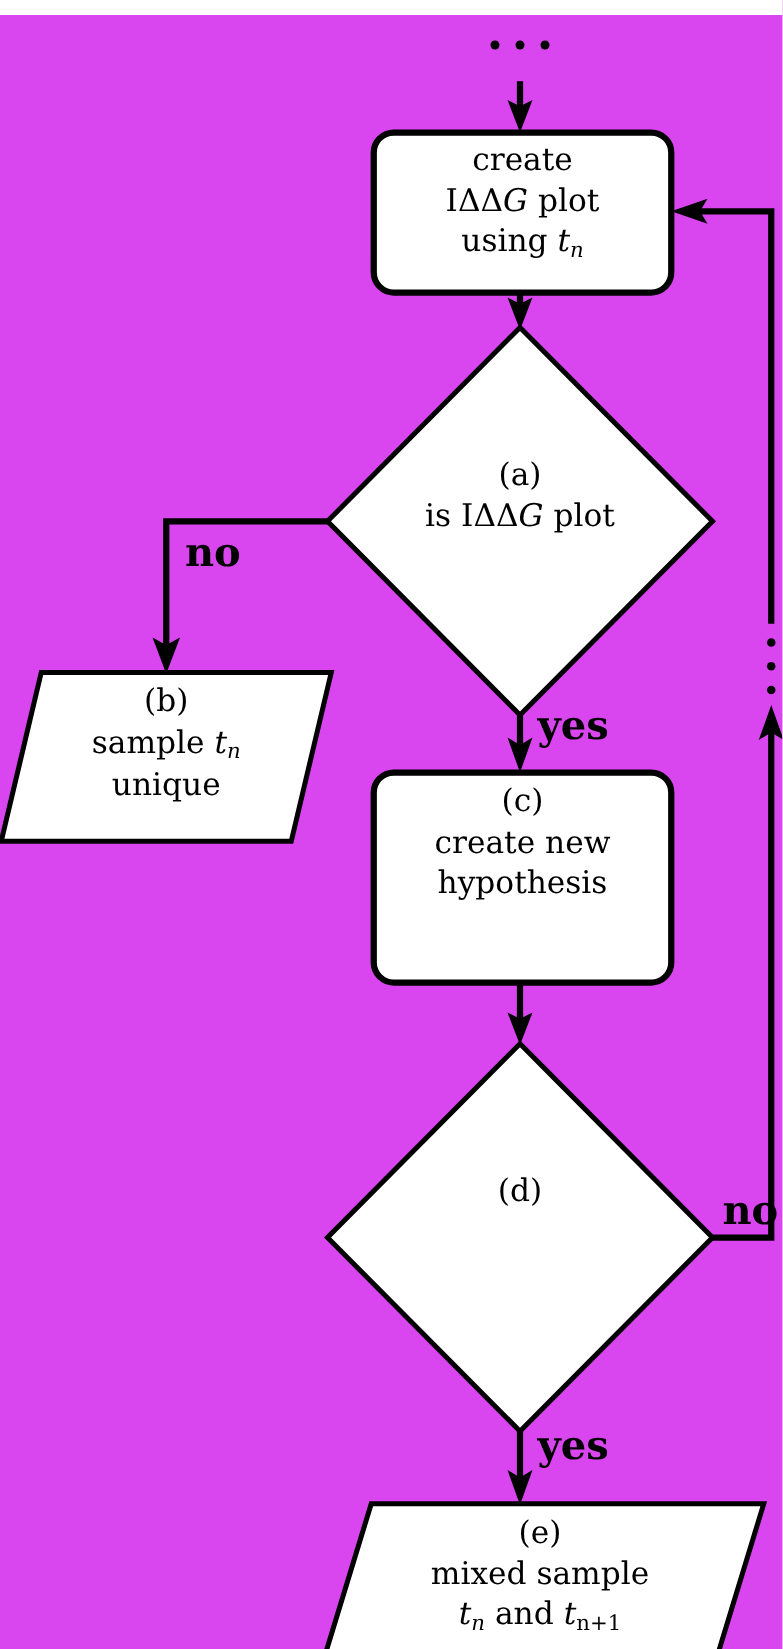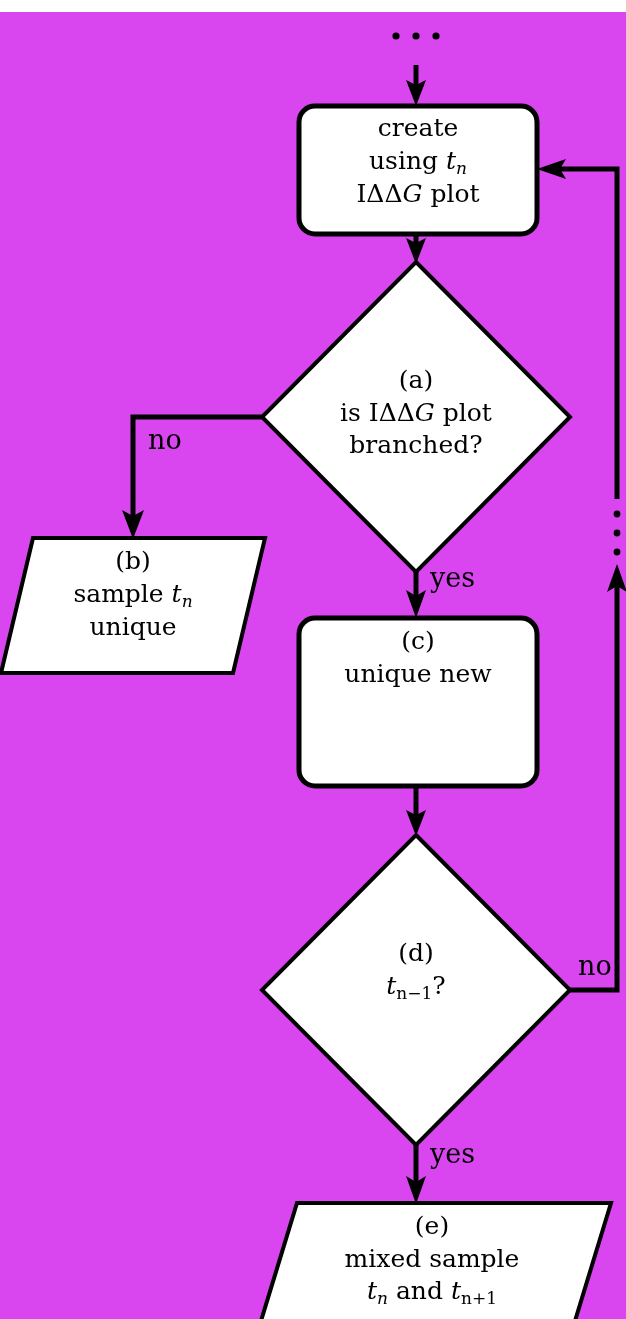--- a/index.html
+++ b/index.html
@@ -55,21 +55,21 @@
   .txt {
     position: absolute;
     text-align: center;
     color: #000000;
     font-family: "DejaVu Serif", "Liberation Serif", serif;
     line-height: 1.30;
     white-space: nowrap;
     user-select: none;
   }
   .txt-body { font-size: 25px; }
-  .txt-label { font-size: 27px; }
+  .txt-label { font-size: 32px; font-weight: bold; }
   .math { font-style: italic; }
   .math-up { font-style: normal; }
   sub {
     font-size: 0.68em;
     vertical-align: -0.28em;
     font-style: italic;
   }
   sub .opx { font-style: normal; }
   .tag { display: block; }
   .ln { display: block; }
@@ -151,52 +151,51 @@
       <path class="arrow-head" d="M416,1192 L406,1164 L416,1170 L426,1164 Z"></path>
     </g>
 
     <g>
       <path class="node-shape" d="M297,1191 L611,1191 L571,1322 L257,1322 Z"></path>
     </g>
   </svg>
 
   <div class="txt txt-body" style="left:299px; top:100px; width:238px;">
     <span class="ln">create</span>
+    <span class="ln"><span class="math-up">I</span><span class="math-up">Δ</span><span class="math-up">Δ</span><span class="math">G</span><span>&nbsp;</span><span>plot</span></span>
     <span class="ln"><span>using</span><span>&nbsp;</span><span class="math">t</span><sub>n</sub></span>
-    <span class="ln"><span class="math-up">I</span><span class="math-up">Δ</span><span class="math-up">Δ</span><span class="math">G</span><span>&nbsp;</span><span>plot</span></span>
   </div>
 
   <div class="txt txt-body" style="left:266px; top:352px; width:300px;">
     <span class="tag">(a)</span>
     <span class="ln"><span>is I</span><span class="math-up">Δ</span><span class="math-up">Δ</span><span class="math">G</span><span>&nbsp;</span><span>plot</span></span>
-    <span class="ln">branched?</span>
   </div>
 
   <div class="txt txt-label" style="left:148px; top:410px; width:100px; text-align:left;">
     <span>no</span>
   </div>
 
   <div class="txt txt-body" style="left:24px; top:533px; width:218px;">
     <span class="tag">(b)</span>
     <span class="ln"><span>sample</span><span>&nbsp;</span><span class="math">t</span><sub>n</sub></span>
     <span class="ln">unique</span>
   </div>
 
   <div class="txt txt-label" style="left:430px; top:548px; width:100px; text-align:left;">
     <span>yes</span>
   </div>
 
   <div class="txt txt-body" style="left:299px; top:613px; width:238px;">
     <span class="tag">(c)</span>
-    <span class="ln">unique new</span>
+    <span class="ln">create new</span>
+    <span class="ln">hypothesis</span>
   </div>
 
   <div class="txt txt-body" style="left:266px; top:925px; width:300px;">
     <span class="tag">(d)</span>
-    <span class="ln"><span class="math">t</span><sub><span class="opx">n−1</span></sub><span>?</span></span>
   </div>
 
   <div class="txt txt-label" style="left:578px; top:936px; width:60px; text-align:left;">
     <span>no</span>
   </div>
 
   <div class="txt txt-label" style="left:430px; top:1124px; width:100px; text-align:left;">
     <span>yes</span>
   </div>
 

